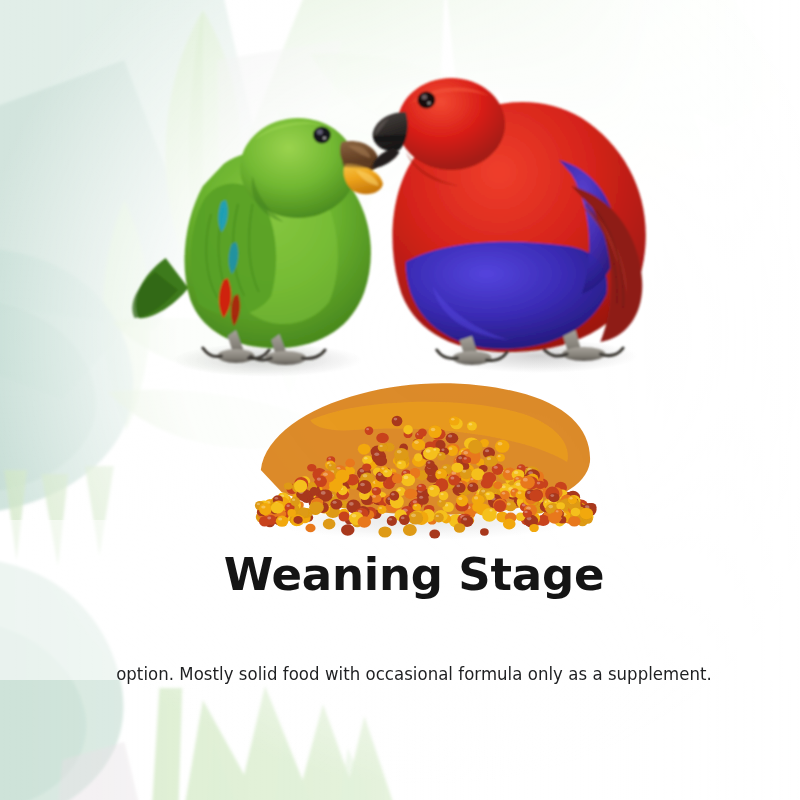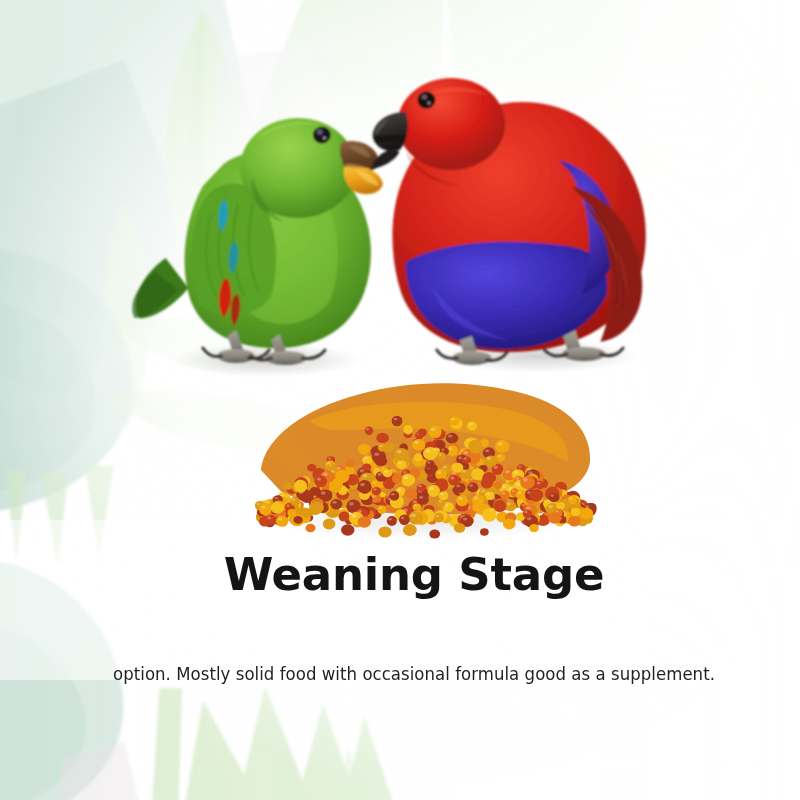--- a/index.html
+++ b/index.html
@@ -1941,17 +1941,17 @@
             <ellipse cx="268" cy="508" rx="6.4" ry="5.6" fill="#f5c01b"></ellipse>
           </g>
       </g>
     </svg>
   </div>
 
   <div class="text-block">
     <h1 class="stage-title">Weaning Stage</h1>
     <div class="title-spacer"></div>
     <p class="stage-desc">
-      <span class="desc-line">option. Mostly solid food with occasional formula good as a supplement.</span>
+      <span class="desc-line">option. Mostly solid food with occasional formula only as a supplement.</span>
     </p>
   </div>
 
 </div>
 
 </body></html>

